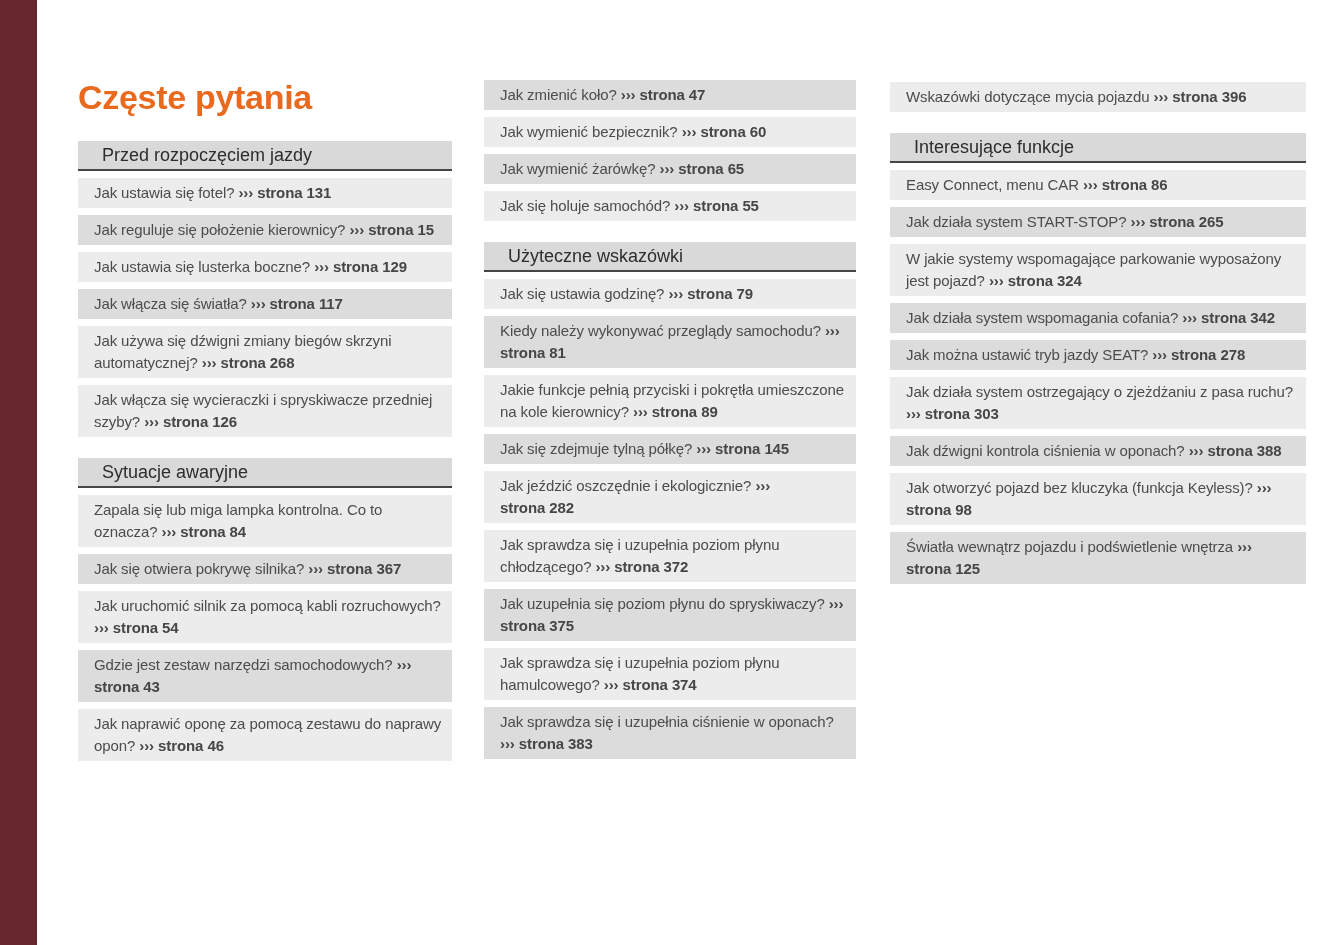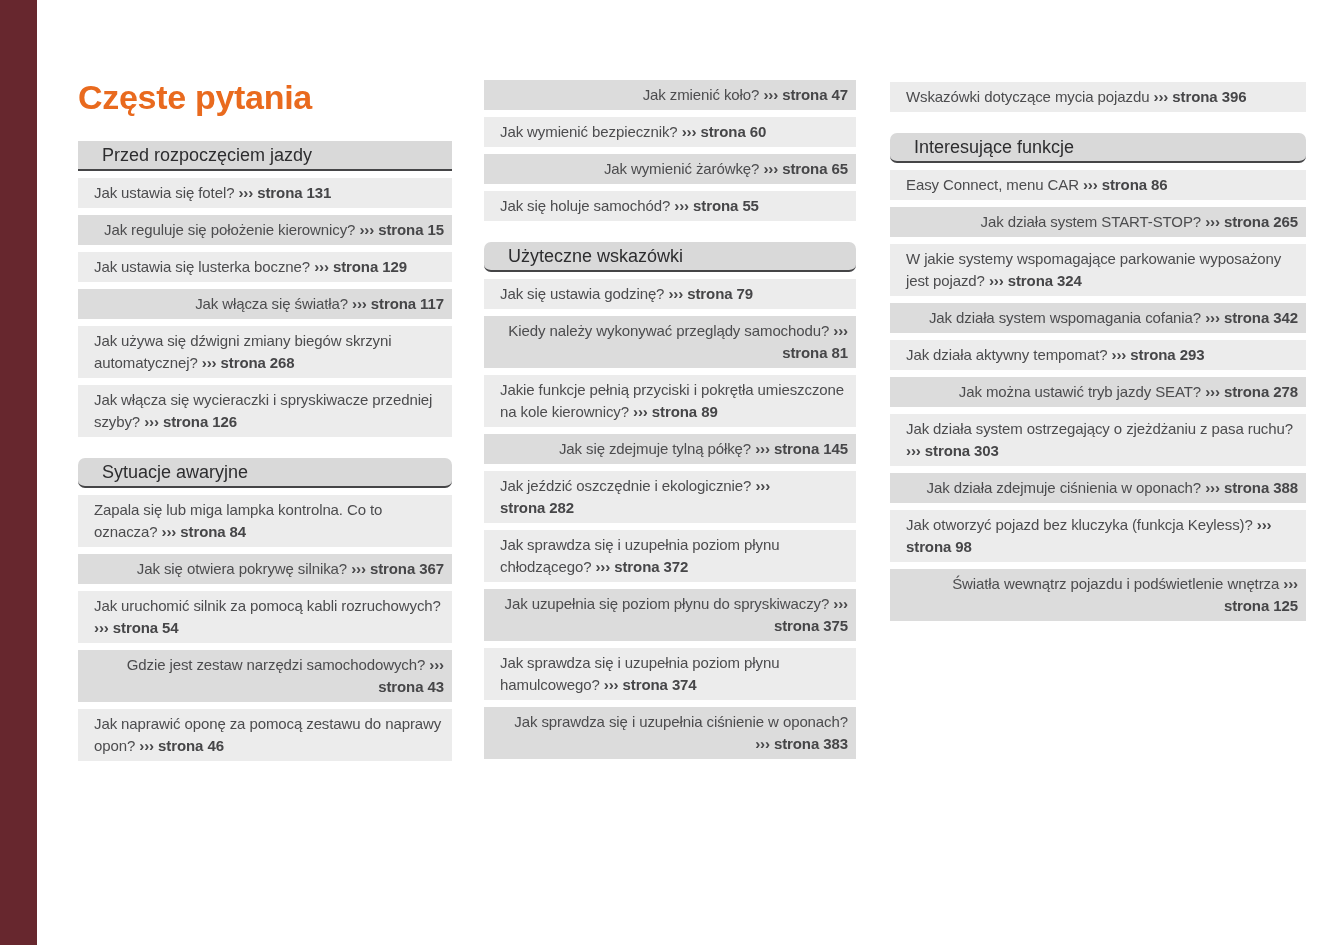--- a/index.html
+++ b/index.html
@@ -17,27 +17,27 @@
   .col{position:absolute;display:flex;flex-direction:column;gap:7px;}
   #col0{left:78px;top:141px;width:374px;}
   #col1{left:484px;top:80px;width:372px;}
   #col2{left:890px;top:82px;width:416px;}
   .section-header{
     background:var(--header-bg,#d9d9d9);
     border-bottom:2px solid var(--header-underline,#454547);
     font-weight:400;font-size:18px;line-height:22px;
     padding:3px 24px;color:var(--header-text,#2d2d2f);
   }
-  .section-header:not(:first-child){margin-top:14px;border-radius:7px;}
+  .section-header:not(:first-child){margin-top:14px;}
   .faq-item{
     font-size:15px;line-height:22px;letter-spacing:-0.1px;
     padding:4px 8px 4px 16px;color:var(--text,#4c4c4e);
   }
   .faq-item.light{background:var(--row-light,#ececec);}
-  .faq-item.dark{background:var(--row-dark,#dcdcdc);text-align:right;}
+  .faq-item.dark{background:var(--row-dark,#dcdcdc);}
   .ref{font-weight:700;color:var(--text-bold,#464648);}
 </style>
 </head>
 <body>
 
 <div>
   <div class="edge-tab"></div>
   <h1 class="page-title">Częste pytania</h1>
   <div class="col" id="col0">
       <div class="section-header">Przed rozpoczęciem jazdy</div>
@@ -70,20 +70,19 @@
       <div class="faq-item light"><span>Jak sprawdza się i uzupełnia poziom płynu hamulcowego?</span> <span class="ref"><span>›››</span> <span>strona</span>&nbsp;<span>374</span></span></div>
       <div class="faq-item dark"><span>Jak sprawdza się i uzupełnia ciśnienie w oponach?</span> <span class="ref"><span>›››</span> <span>strona</span>&nbsp;<span>383</span></span></div>
     </div>
   <div class="col" id="col2">
       <div class="faq-item light"><span>Wskazówki dotyczące mycia pojazdu</span> <span class="ref"><span>›››</span> <span>strona</span>&nbsp;<span>396</span></span></div>
       <div class="section-header">Interesujące funkcje</div>
       <div class="faq-item light"><span>Easy Connect, menu CAR</span> <span class="ref"><span>›››</span> <span>strona</span>&nbsp;<span>86</span></span></div>
       <div class="faq-item dark"><span>Jak działa system START-STOP?</span> <span class="ref"><span>›››</span> <span>strona</span>&nbsp;<span>265</span></span></div>
       <div class="faq-item light"><span>W jakie systemy wspomagające parkowanie wyposażony jest pojazd?</span> <span class="ref"><span>›››</span> <span>strona</span>&nbsp;<span>324</span></span></div>
       <div class="faq-item dark"><span>Jak działa system wspomagania cofania?</span> <span class="ref"><span>›››</span> <span>strona</span>&nbsp;<span>342</span></span></div>
-      <div class="faq-item light"><span>Jak działa aktywny tempomat?</span> <span class="ref"><span>›››</span> <span>strona</span>&nbsp;<span>293</span></span></div>
       <div class="faq-item dark"><span>Jak można ustawić tryb jazdy SEAT?</span> <span class="ref"><span>›››</span> <span>strona</span>&nbsp;<span>278</span></span></div>
       <div class="faq-item light"><span>Jak działa system ostrzegający o zjeżdżaniu z pasa ruchu?</span> <span class="ref"><span>›››</span> <span>strona</span>&nbsp;<span>303</span></span></div>
-      <div class="faq-item dark"><span>Jak działa zdejmuje ciśnienia w oponach?</span> <span class="ref"><span>›››</span> <span>strona</span>&nbsp;<span>388</span></span></div>
+      <div class="faq-item dark"><span>Jak dźwigni kontrola ciśnienia w oponach?</span> <span class="ref"><span>›››</span> <span>strona</span>&nbsp;<span>388</span></span></div>
       <div class="faq-item light"><span>Jak otworzyć pojazd bez kluczyka (funkcja Keyless)?</span> <span class="ref"><span>›››</span> <span>strona</span>&nbsp;<span>98</span></span></div>
       <div class="faq-item dark"><span>Światła wewnątrz pojazdu i podświetlenie wnętrza</span> <span class="ref"><span>›››</span> <span>strona</span>&nbsp;<span>125</span></span></div>
     </div>
 </div>
 
 </body></html>

